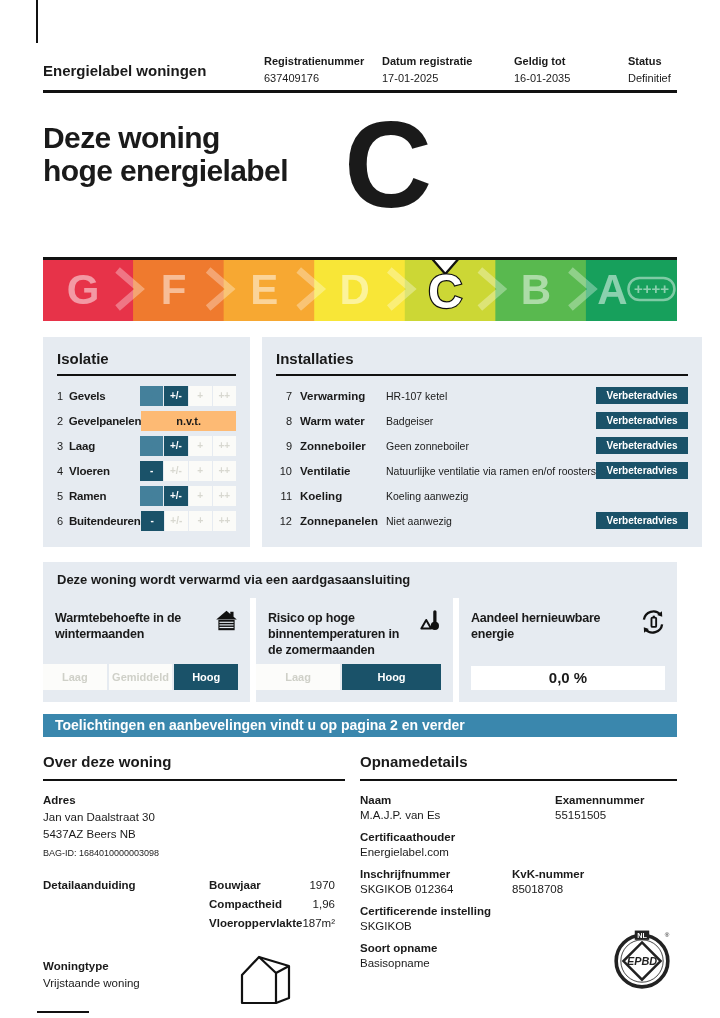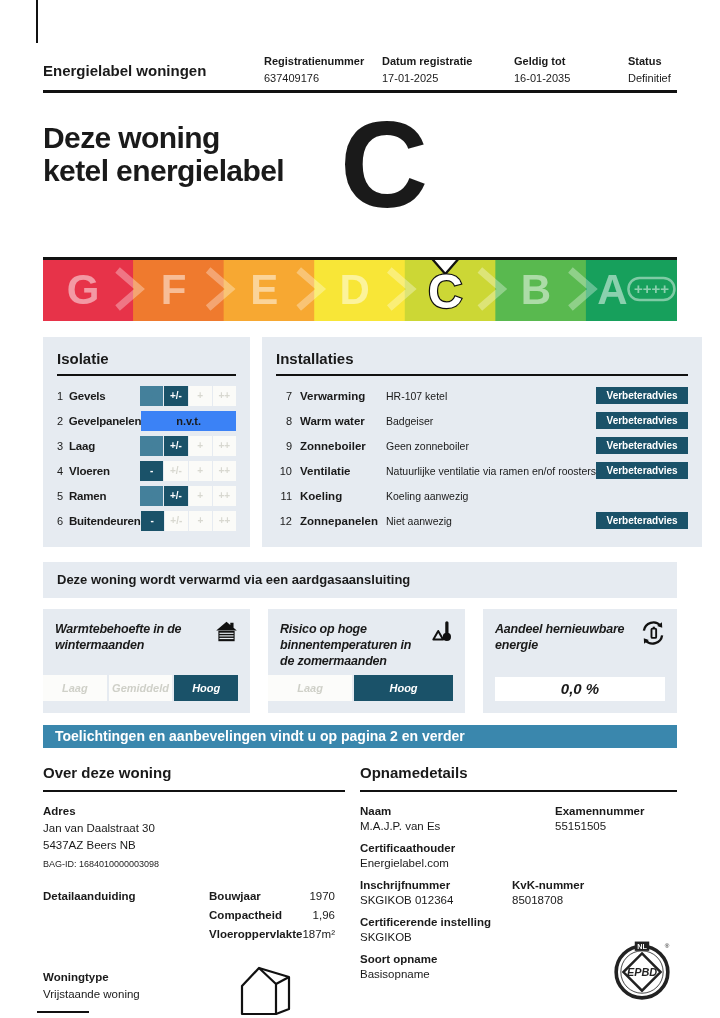--- a/index.html
+++ b/index.html
@@ -33,33 +33,33 @@
   .panel-title{font-size:15px;font-weight:bold;padding:2px 3px 7px;}
   .panel-rule{height:2px;background:#111;margin:0 3px 10px;}
   .iso-row{display:flex;align-items:center;height:20px;margin:0 3px 5px;}
   .iso-num{width:12px;font-size:11px;}
   .iso-label{flex:1;font-size:11.5px;font-weight:bold;letter-spacing:-0.2px;}
   .cells{display:flex;gap:1px;width:96px;}
   .cell{flex:1;height:20px;display:flex;align-items:center;justify-content:center;font-size:10px;font-weight:bold;}
   .cell.off{background:#fbfbf8;color:#d8d8d0;}
   .cell.fill{background:#44809b;color:#44809b;}
   .cell.sel{background:#1a5269;color:#fff;}
-  .nvt{width:96px;height:20px;background:#3b82f6;display:flex;align-items:center;justify-content:center;font-size:11px;font-weight:bold;}
+  .nvt{width:96px;height:20px;background:#fdba74;display:flex;align-items:center;justify-content:center;font-size:11px;font-weight:bold;}
   .inst-row{display:flex;align-items:center;height:20px;margin:0 3px 5px;}
   .inst-num{width:16px;text-align:right;font-size:11px;margin-right:8px;}
   .inst-label{width:86px;font-size:11.5px;font-weight:bold;}
   .inst-value{flex:1;font-size:10.5px;white-space:nowrap;overflow:hidden;}
   .advice-btn{width:92px;height:17px;background:#1a5269;color:#fff;font-size:10px;font-weight:bold;display:flex;align-items:center;justify-content:center;cursor:pointer;}
   .advice-spacer{width:92px;height:17px;}
 
   
   .heat-banner{margin-top:15px;background:#e6ebf1;height:36px;display:flex;align-items:center;padding-left:14px;font-size:13px;font-weight:bold;}
 
   
-  .boxes{display:flex;gap:18px;margin-top:11px;font-style:italic;}
+  .boxes{display:flex;gap:6px;}
   .box{position:relative;background:#e6ebf1;height:104px;box-sizing:border-box;padding:12px;}
   .box-1{width:207px}.box-2{width:197px}.box-3{flex:1}
   .box-title{font-size:12.5px;font-weight:bold;line-height:1.3;padding-right:34px;letter-spacing:-0.2px;}
   .box-icon{position:absolute;top:10px;right:10px;}
   .seg{position:absolute;left:0;right:12px;bottom:12px;display:flex;gap:2px;height:26px;}
   .seg-opt{flex:1;display:flex;align-items:center;justify-content:center;font-size:11px;font-weight:bold;}
   .seg-opt.off{background:#fcfcfa;color:#cfd0c8;}
   .seg-opt.sel{background:#1a5269;color:#fff;}
   .seg-laag2{flex:0.85;}
   .value-box{position:absolute;left:12px;right:12px;bottom:12px;height:24px;background:#fff;display:flex;align-items:center;justify-content:center;font-size:15px;font-weight:bold;}
@@ -113,21 +113,21 @@
       </div>
       <div class="hfield hf4">
         <div class="hlabel">Status</div>
         <div>Definitief</div>
       </div>
     </div>
 
     <div class="hero">
       <div class="hero-text">
         <div>Deze woning</div>
-        <div>ketel energielabel</div>
+        <div>hoge energielabel</div>
       </div>
       <div class="hero-letter">C</div>
     </div>
 
     <div class="scale-wrap">
       <svg width="634" height="66" viewBox="0 0 634 66">
           <rect x="-0.5" y="0" width="91.57142857142857" height="64" fill="#e73349"></rect>
           <rect x="90.07142857142857" y="0" width="91.57142857142857" height="64" fill="#ef7a2e"></rect>
           <rect x="180.64285714285714" y="0" width="91.57142857142857" height="64" fill="#f7a832"></rect>
           <rect x="271.2142857142857" y="0" width="91.57142857142857" height="64" fill="#f8e637"></rect>

